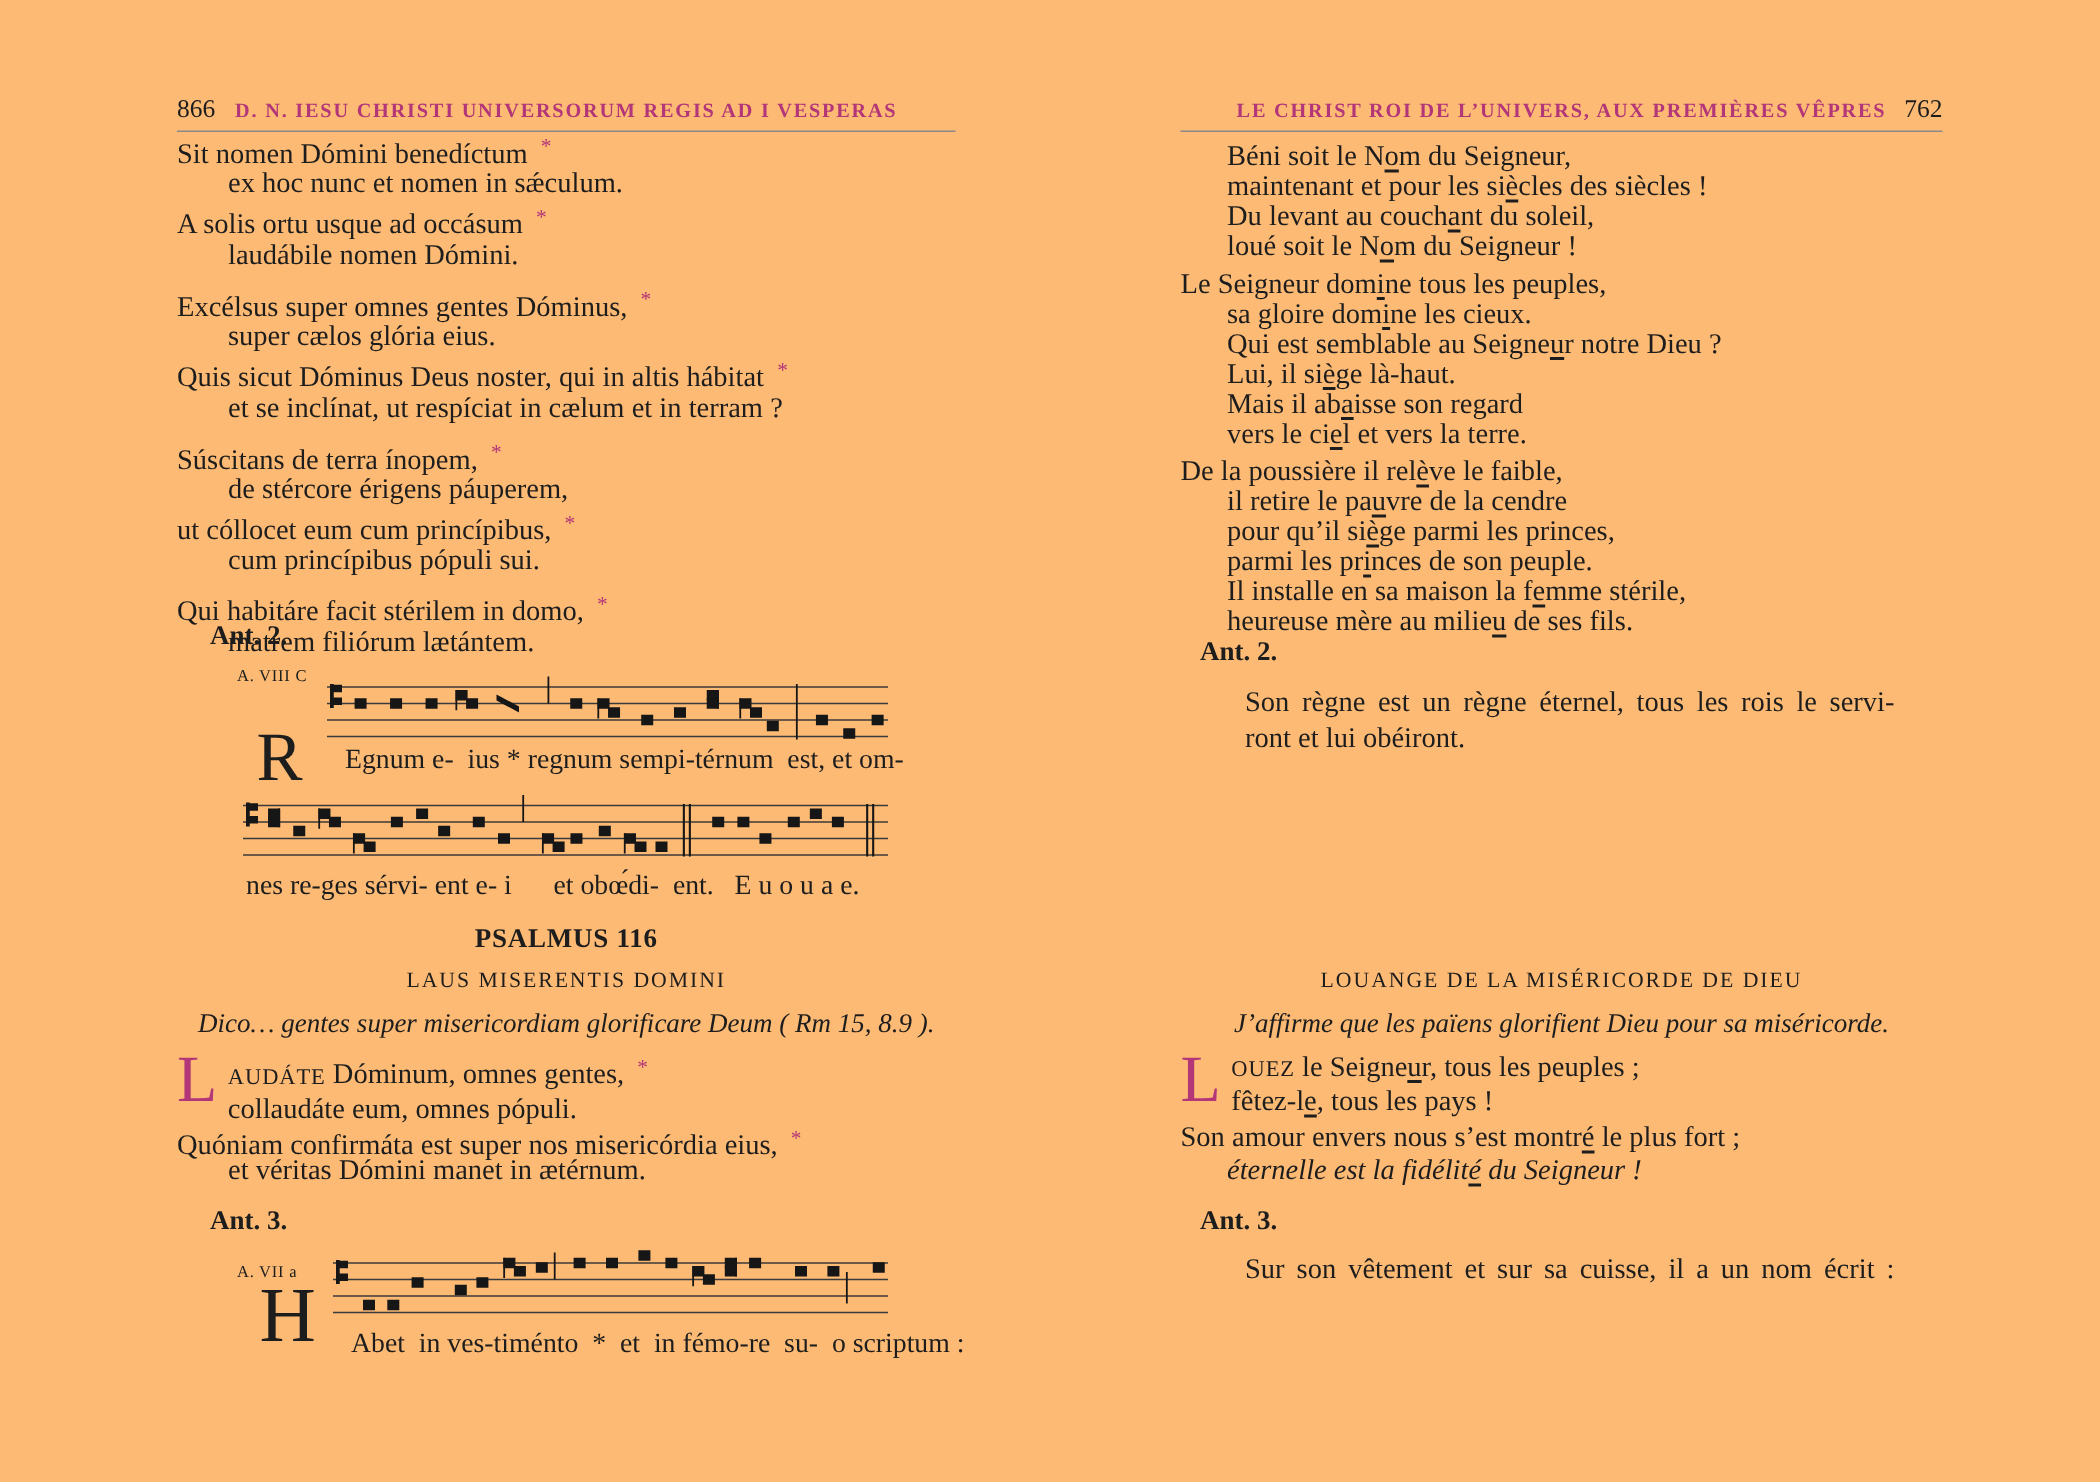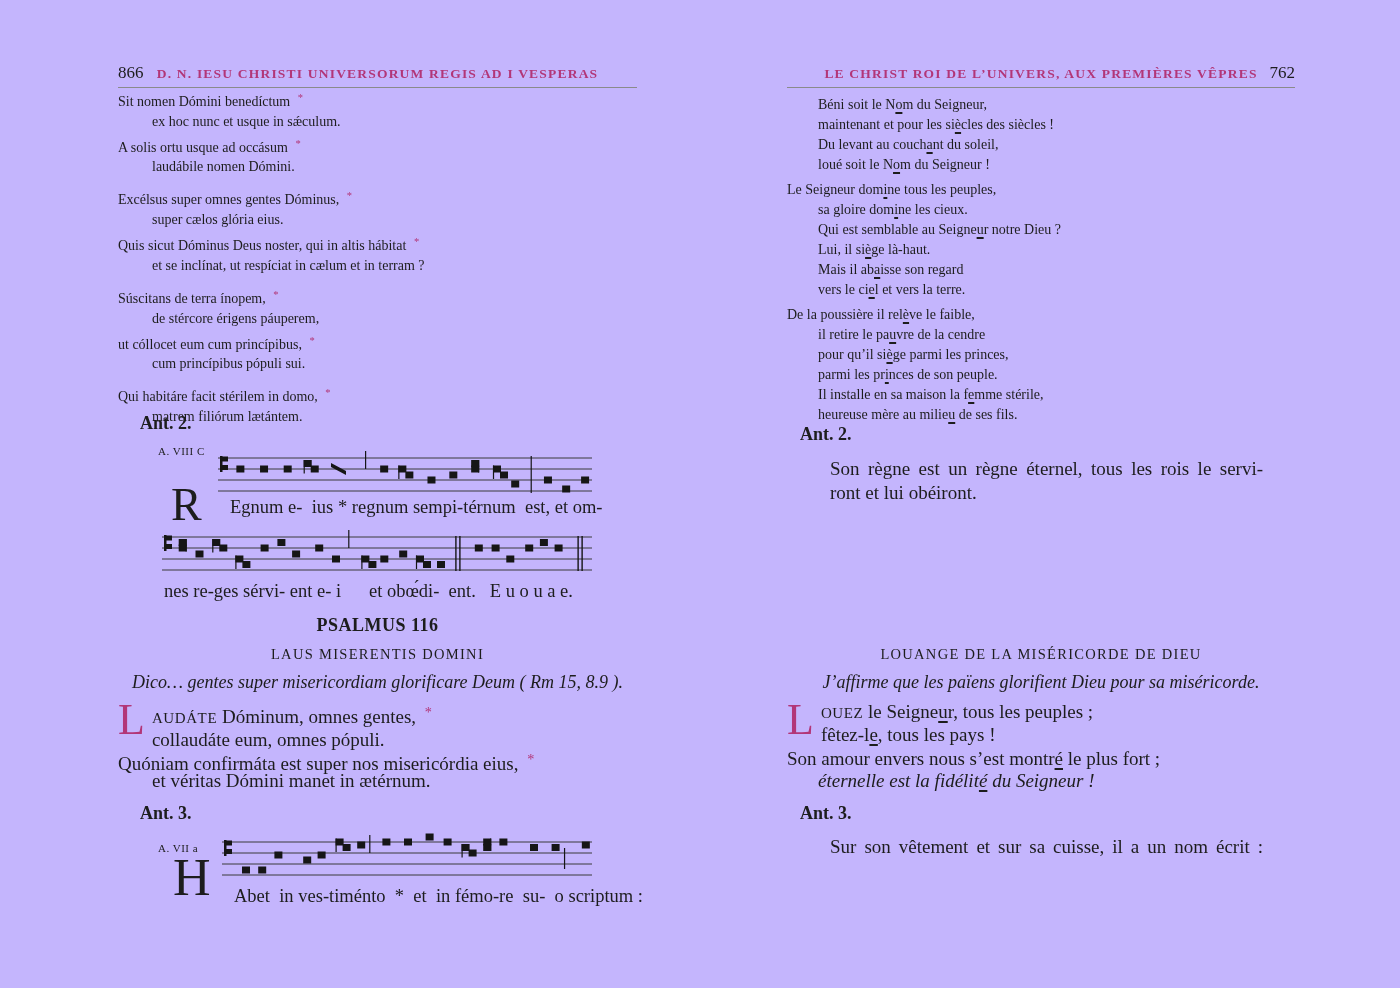--- a/index.html
+++ b/index.html
@@ -2,41 +2,41 @@
 <html><head>
 <meta charset="utf-8">
 <style>
   :root{
     --mag:#b23678;
     --ink:#1d1d1d;
     --rule:#8a8a8a;
   }
   html,body{margin:0;padding:0;background:#ffffff;}
   .spread{
-    position:relative;width:1400px;height:988px;background:#c4b5fd;
+    position:relative;width:1400px;height:988px;background:#fdba74;
     font-family:"Liberation Serif","DejaVu Serif",serif;color:var(--ink);
     overflow:hidden;
   }
   .page{position:absolute;top:0;height:988px;}
   .left-page{left:118px;width:519px;}
   .right-page{left:787px;width:508px;}
 
   .pagenum{position:absolute;top:63px;font-size:17px;color:var(--ink);}
   .left-page .pagenum{left:0;}
   .right-page .pagenum{right:0;}
   .header-title{
     position:absolute;top:66px;left:0;right:0;text-align:center;
     font-size:13.5px;font-weight:bold;letter-spacing:1.2px;color:var(--mag);
   }
   .rule{position:absolute;top:87px;left:0;right:0;height:1px;background:var(--rule);}
 
   .verses{position:absolute;left:0;right:0;}
   .left-page .verses{top:88px;}
   .right-page .verses{top:95px;}
-  .vline{font-size:14px;line-height:20px;white-space:nowrap;}
+  .vline{font-size:19px;line-height:20px;white-space:nowrap;}
   .left-page .ind{padding-left:34px;}
   .right-page .ind{padding-left:31px;}
 
   .u{text-decoration:underline;text-underline-offset:3px;text-decoration-thickness:1.5px;}
   .star{color:var(--mag);font-size:0.75em;vertical-align:0.45em;margin-left:4px;}
 
   .ant-label{position:absolute;font-weight:bold;font-size:18px;}
 
   .section-title{position:absolute;left:0;right:0;top:615px;text-align:center;font-weight:bold;font-size:18px;letter-spacing:0.5px;}
   .section-sub{position:absolute;left:0;right:0;top:646px;text-align:center;font-size:14.5px;letter-spacing:1.3px;}
@@ -64,21 +64,21 @@
 
 <div class="spread">
 
   <section class="page left-page">
     <span class="pagenum">866</span>
     <div class="header-title">D. N. IESU CHRISTI UNIVERSORUM REGIS AD I VESPERAS</div>
     <div class="rule"></div>
 
     <div class="verses" id="left-verses">
         <div class="vline">Sit nomen Dómini benedíctum <span class="star">*</span></div>
-        <div class="vline ind">ex hoc nunc et usque in sǽculum.</div>
+        <div class="vline ind">ex hoc nunc et nomen in sǽculum.</div>
         <div class="vline" style="margin-top: 2px;">A solis ortu usque ad occásum <span class="star">*</span></div>
         <div class="vline ind">laudábile nomen Dómini.</div>
         <div class="vline" style="margin-top: 9px;">Excélsus super omnes gentes Dóminus, <span class="star">*</span></div>
         <div class="vline ind">super cælos glória eius.</div>
         <div class="vline" style="margin-top: 2px;">Quis sicut Dóminus Deus noster, qui in altis hábitat <span class="star">*</span></div>
         <div class="vline ind">et se inclínat, ut respíciat in cælum et in terram ?</div>
         <div class="vline" style="margin-top: 9px;">Súscitans de terra ínopem, <span class="star">*</span></div>
         <div class="vline ind">de stércore érigens páuperem,</div>
         <div class="vline" style="margin-top: 2px;">ut cóllocet eum cum princípibus, <span class="star">*</span></div>
         <div class="vline ind">cum princípibus pópuli sui.</div>

